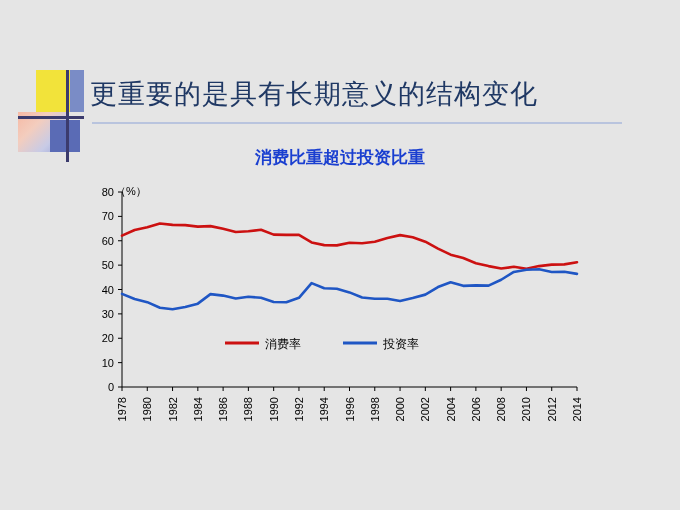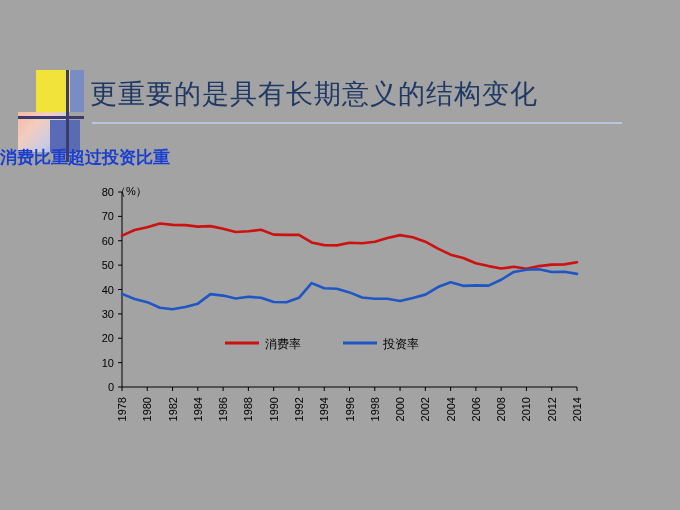--- a/index.html
+++ b/index.html
@@ -10,21 +10,21 @@
     width: 680px;
     height: 510px;
     background: #ffffff;
     font-family: "Liberation Sans", sans-serif;
     overflow: hidden;
   }
   #slide {
     position: relative;
     width: 680px;
     height: 510px;
-    background: #a3a3a3;
+    background: #e5e5e5;
   }
 
   
   .deco {
     position: absolute;
   }
   .deco-yellow {
     left: 36px;
     top: 70px;
     width: 34px;
@@ -84,20 +84,21 @@
     top: 122px;
     width: 530px;
     height: 2px;
     background: #b9c4de;
   }
   .sub-title {
     position: absolute;
     left: 0;
     top: 146px;
     width: 680px;
+    text-align: center;
     font-size: 17px;
     font-weight: bold;
     color: #1a3fd0;
   }
 
   
   #chart-wrap {
     position: absolute;
     left: 70px;
     top: 182px;

